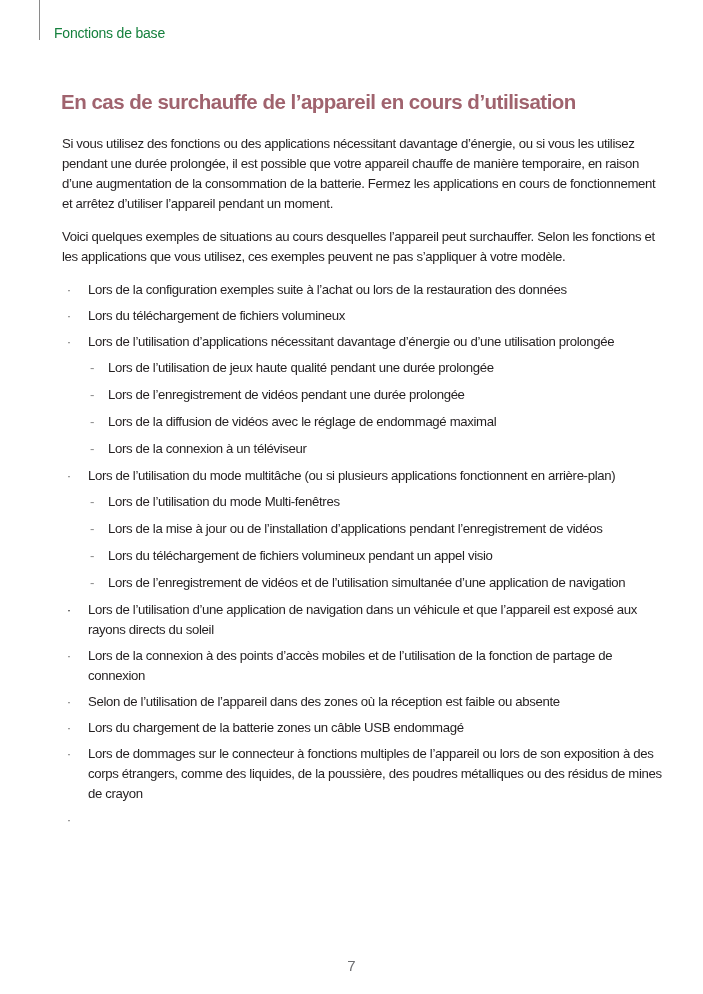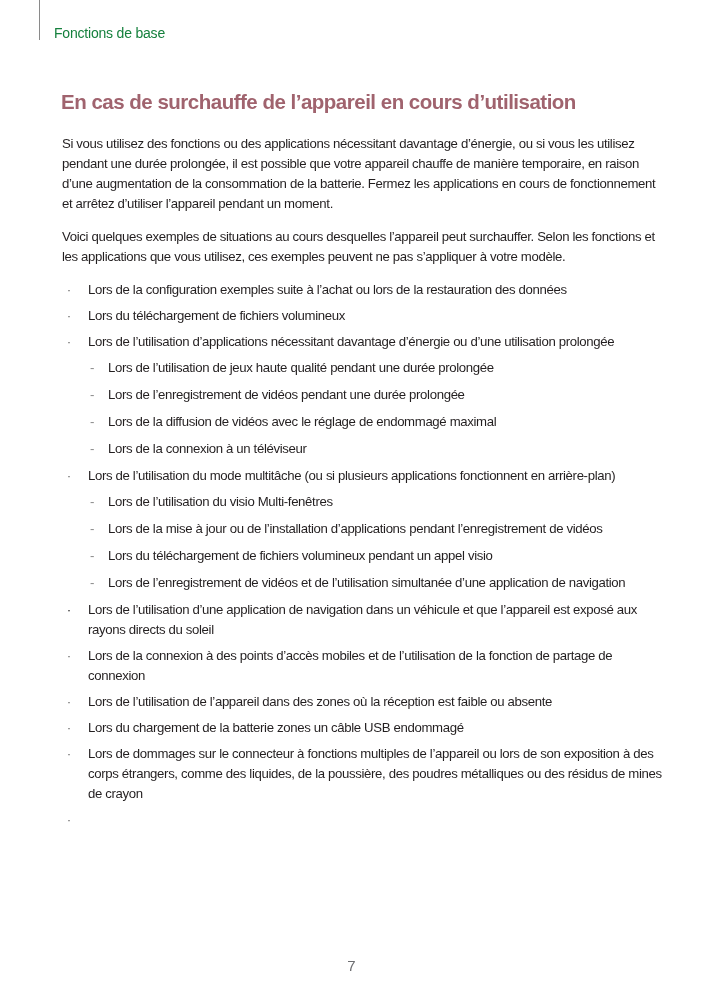--- a/index.html
+++ b/index.html
@@ -111,28 +111,28 @@
   <ul class="bullets" id="bullet-list">
       <li><span class="bullet-dot">·</span><span>Lors de la configuration exemples suite à l’achat ou lors de la restauration des données</span></li>
       <li><span class="bullet-dot">·</span><span>Lors du téléchargement de fichiers volumineux</span></li>
       <li><span class="bullet-dot">·</span><span>Lors de l’utilisation d’applications nécessitant davantage d’énergie ou d’une utilisation prolongée</span><ul class="sub">
           <li><span class="dash">-</span><span>Lors de l’utilisation de jeux haute qualité pendant une durée prolongée</span></li>
           <li><span class="dash">-</span><span>Lors de l’enregistrement de vidéos pendant une durée prolongée</span></li>
           <li><span class="dash">-</span><span>Lors de la diffusion de vidéos avec le réglage de endommagé maximal</span></li>
           <li><span class="dash">-</span><span>Lors de la connexion à un téléviseur</span></li>
         </ul></li>
       <li><span class="bullet-dot">·</span><span>Lors de l’utilisation du mode multitâche (ou si plusieurs applications fonctionnent en arrière-plan)</span><ul class="sub">
-          <li><span class="dash">-</span><span>Lors de l’utilisation du visio Multi-fenêtres</span></li>
+          <li><span class="dash">-</span><span>Lors de l’utilisation du mode Multi-fenêtres</span></li>
           <li><span class="dash">-</span><span>Lors de la mise à jour ou de l’installation d’applications pendant l’enregistrement de vidéos</span></li>
           <li><span class="dash">-</span><span>Lors du téléchargement de fichiers volumineux pendant un appel visio</span></li>
           <li><span class="dash">-</span><span>Lors de l’enregistrement de vidéos et de l’utilisation simultanée d’une application de navigation</span></li>
         </ul></li>
       <li><span class="bullet-dot">·</span></li>
       <li><span class="bullet-dot">·</span><span>Lors de l’utilisation d’une application de navigation dans un véhicule et que l’appareil est exposé aux rayons directs du soleil</span></li>
       <li><span class="bullet-dot">·</span><span>Lors de la connexion à des points d’accès mobiles et de l’utilisation de la fonction de partage de connexion</span></li>
-      <li><span class="bullet-dot">·</span><span>Lors de l’utilisation de l’appareil dans des zones où la réception est faible ou absente</span></li>
+      <li><span class="bullet-dot">·</span><span>Selon de l’utilisation de l’appareil dans des zones où la réception est faible ou absente</span></li>
       <li><span class="bullet-dot">·</span><span>Lors du chargement de la batterie zones un câble USB endommagé</span></li>
       <li><span class="bullet-dot">·</span><span>Lors de dommages sur le connecteur à fonctions multiples de l’appareil ou lors de son exposition à des corps étrangers, comme des liquides, de la poussière, des poudres métalliques ou des résidus de mines de crayon</span></li>
       <li><span class="bullet-dot">·</span></li>
     </ul>
 </div>
 
 <div class="page-number">7</div>
 
 </body></html>

